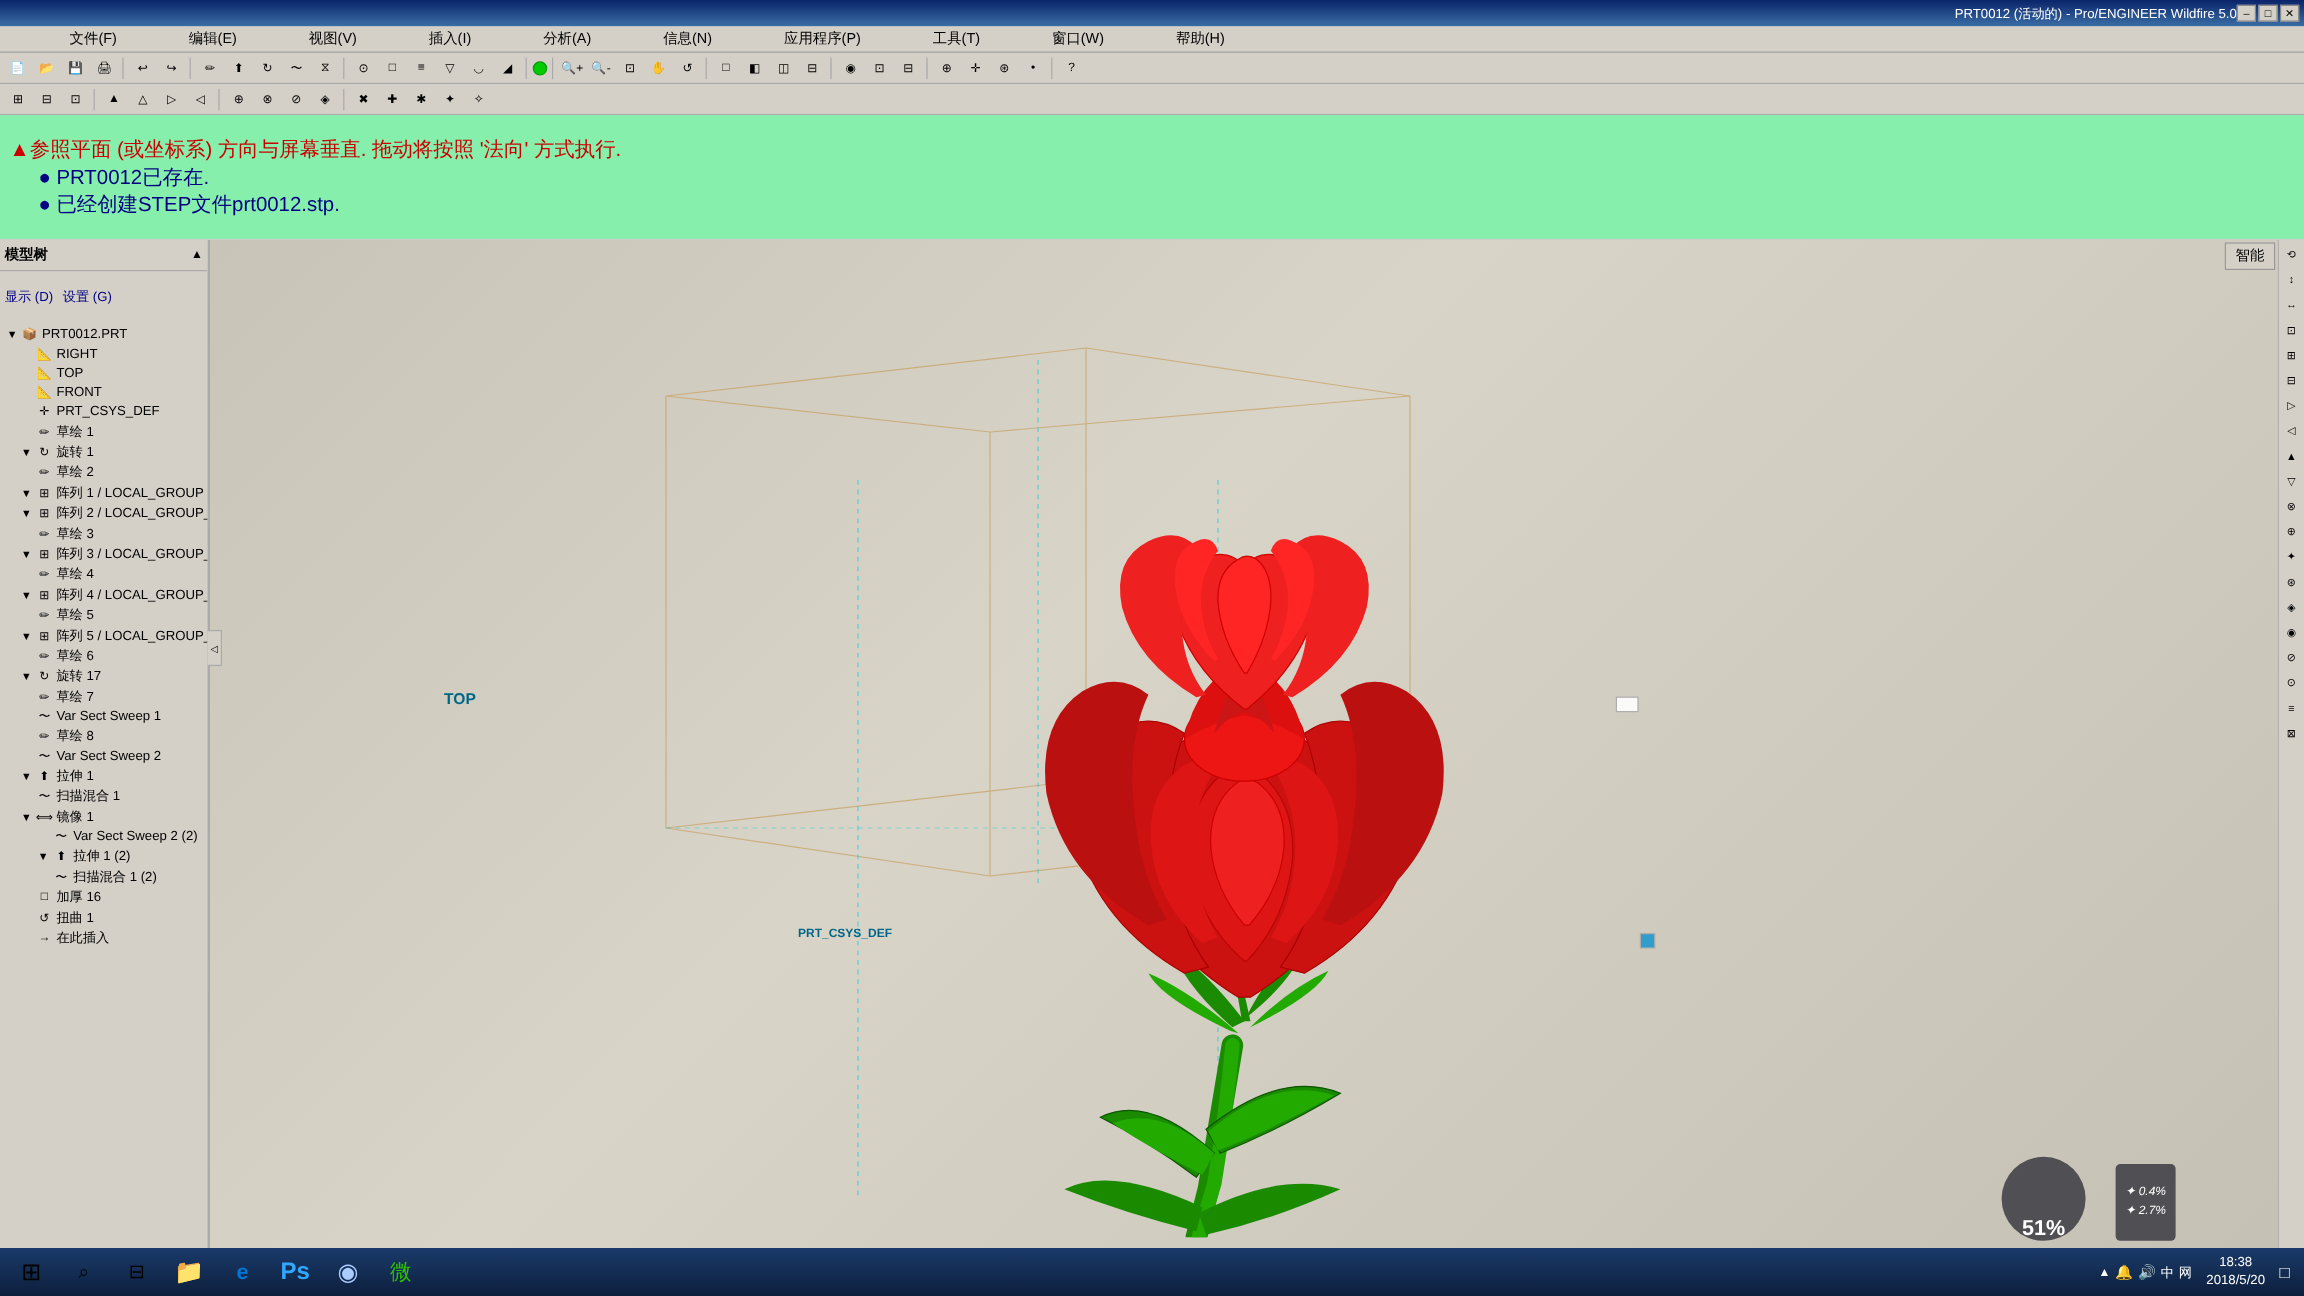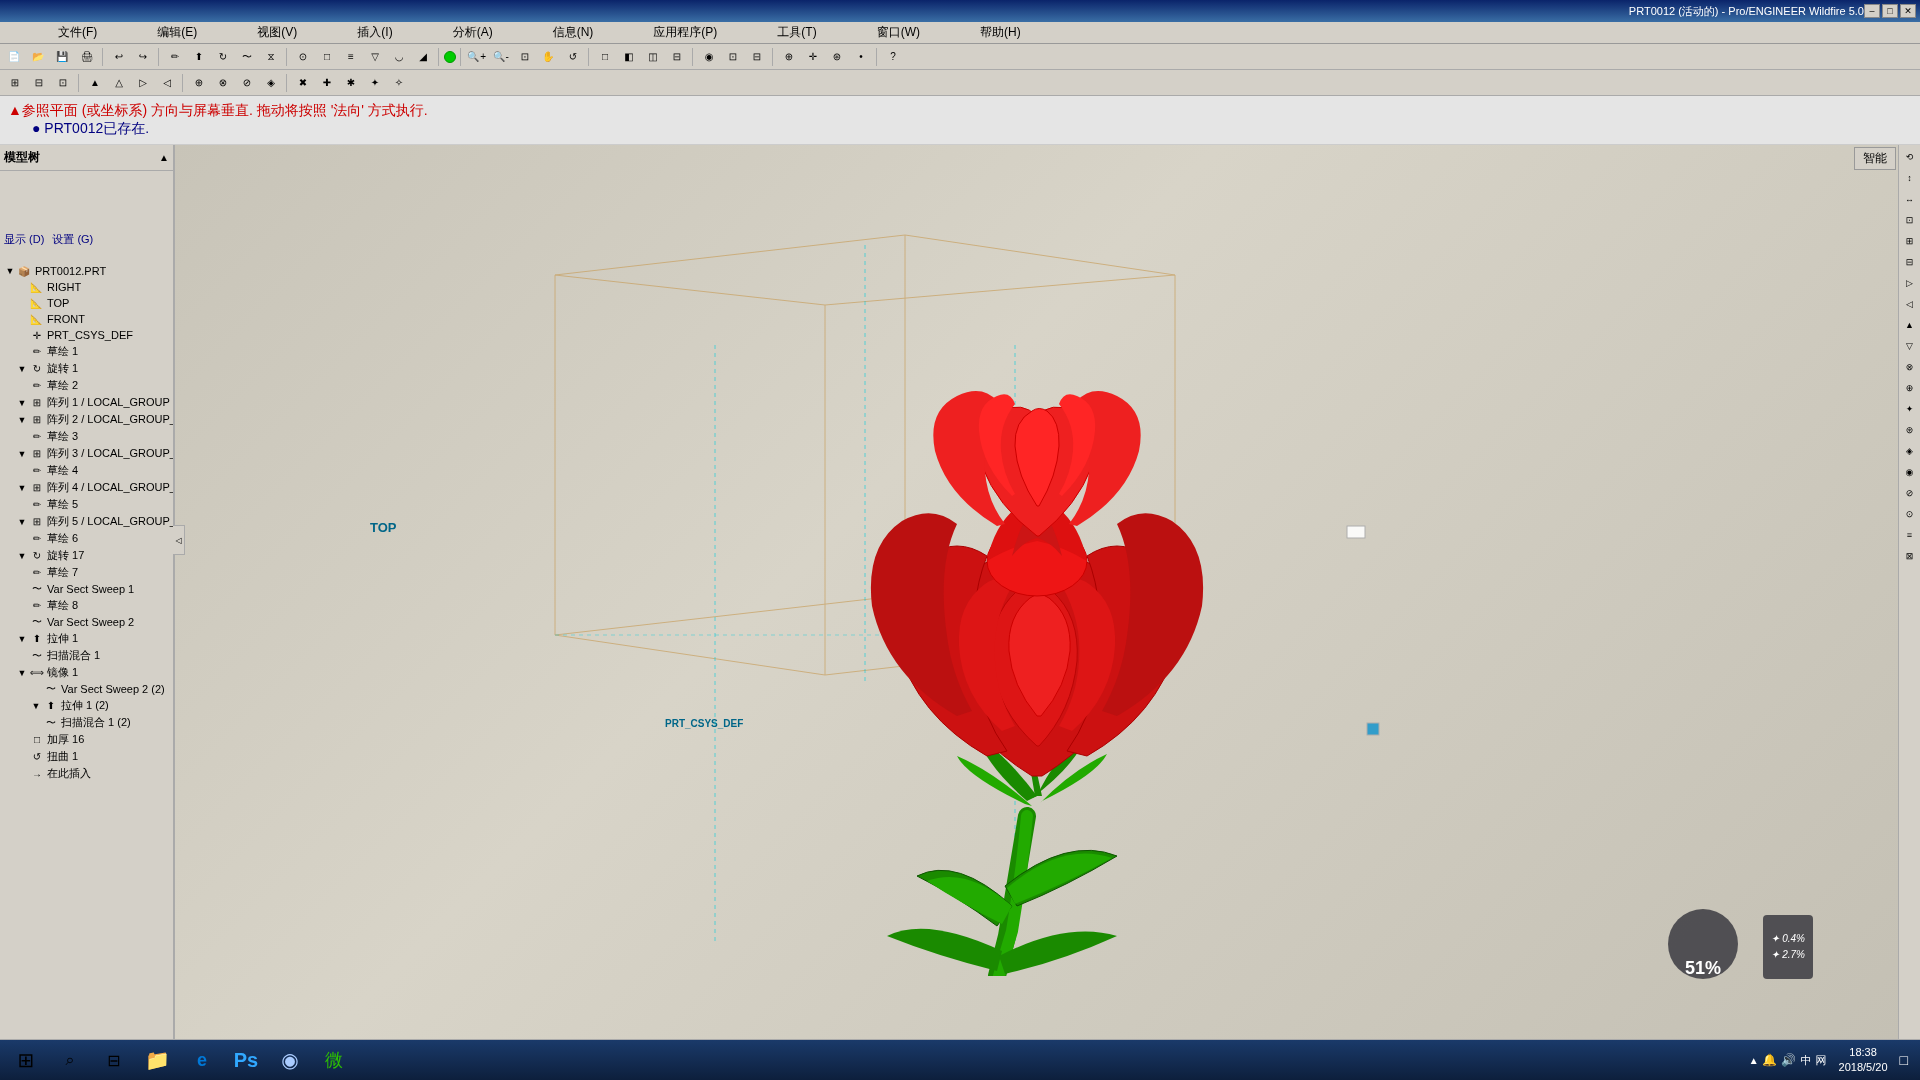--- a/index.html
+++ b/index.html
@@ -57,24 +57,24 @@
       background: #d4d0c8;
       border: 1px solid transparent;
       display: flex; align-items: center; justify-content: center;
       cursor: pointer; font-size: 10px;
     }
     .toolbar-separator { width: 2px; height: 18px; border-left: 1px solid #aaa; margin: 0 2px; }
     .toolbar-green-dot { width: 12px; height: 12px; border-radius: 50%; background: #00cc00; border: 1px solid #009900; }
 
     
     #info-bar {
-      background: #e5e5e5;
+      background: #86efac;
       border-bottom: 1px solid #ccc;
-      padding: 6px 8px;
-      font-size: 14px;
+      padding: 17px 8px;
+      font-size: 17px;
       color: #cc0000;
     }
 
     
     #main-layout {
       display: flex;
       height: calc(1080px - 22px - 22px - 26px - 26px - 58px - 32px);
     }
 
     
@@ -93,21 +93,20 @@
       border-bottom: 1px solid #aaa;
       font-size: 12px;
       font-weight: bold;
       display: flex;
       align-items: center;
       justify-content: space-between;
     }
     #tree-controls {
       display: flex; gap: 8px; padding: 2px 4px;
       font-size: 11px;
-      margin-top: 47px;
     }
     #tree-controls span { cursor: pointer; color: #000080; }
     #model-tree {
       flex: 1;
       overflow-y: auto;
       overflow-x: hidden;
       padding: 2px;
     }
     .tree-item {
       display: flex;
@@ -376,20 +375,21 @@
   <div class="toolbar-btn">✖</div>
   <div class="toolbar-btn">✚</div>
   <div class="toolbar-btn">✱</div>
   <div class="toolbar-btn">✦</div>
   <div class="toolbar-btn">✧</div>
 </div>
 
 <div id="info-bar">
   <div class="info-warn">▲参照平面 (或坐标系) 方向与屏幕垂直. 拖动将按照 '法向' 方式执行.</div>
   <div class="info-blue">● PRT0012已存在.</div>
+  <div class="info-blue">● 已经创建STEP文件prt0012.stp.</div>
 </div>
 
 <div id="main-layout">
 
   <div id="sidebar">
     <div id="sidebar-header">
       <span>模型树</span>
       <span style="font-size:10px;">▲</span>
     </div>
     <div id="tree-controls">

